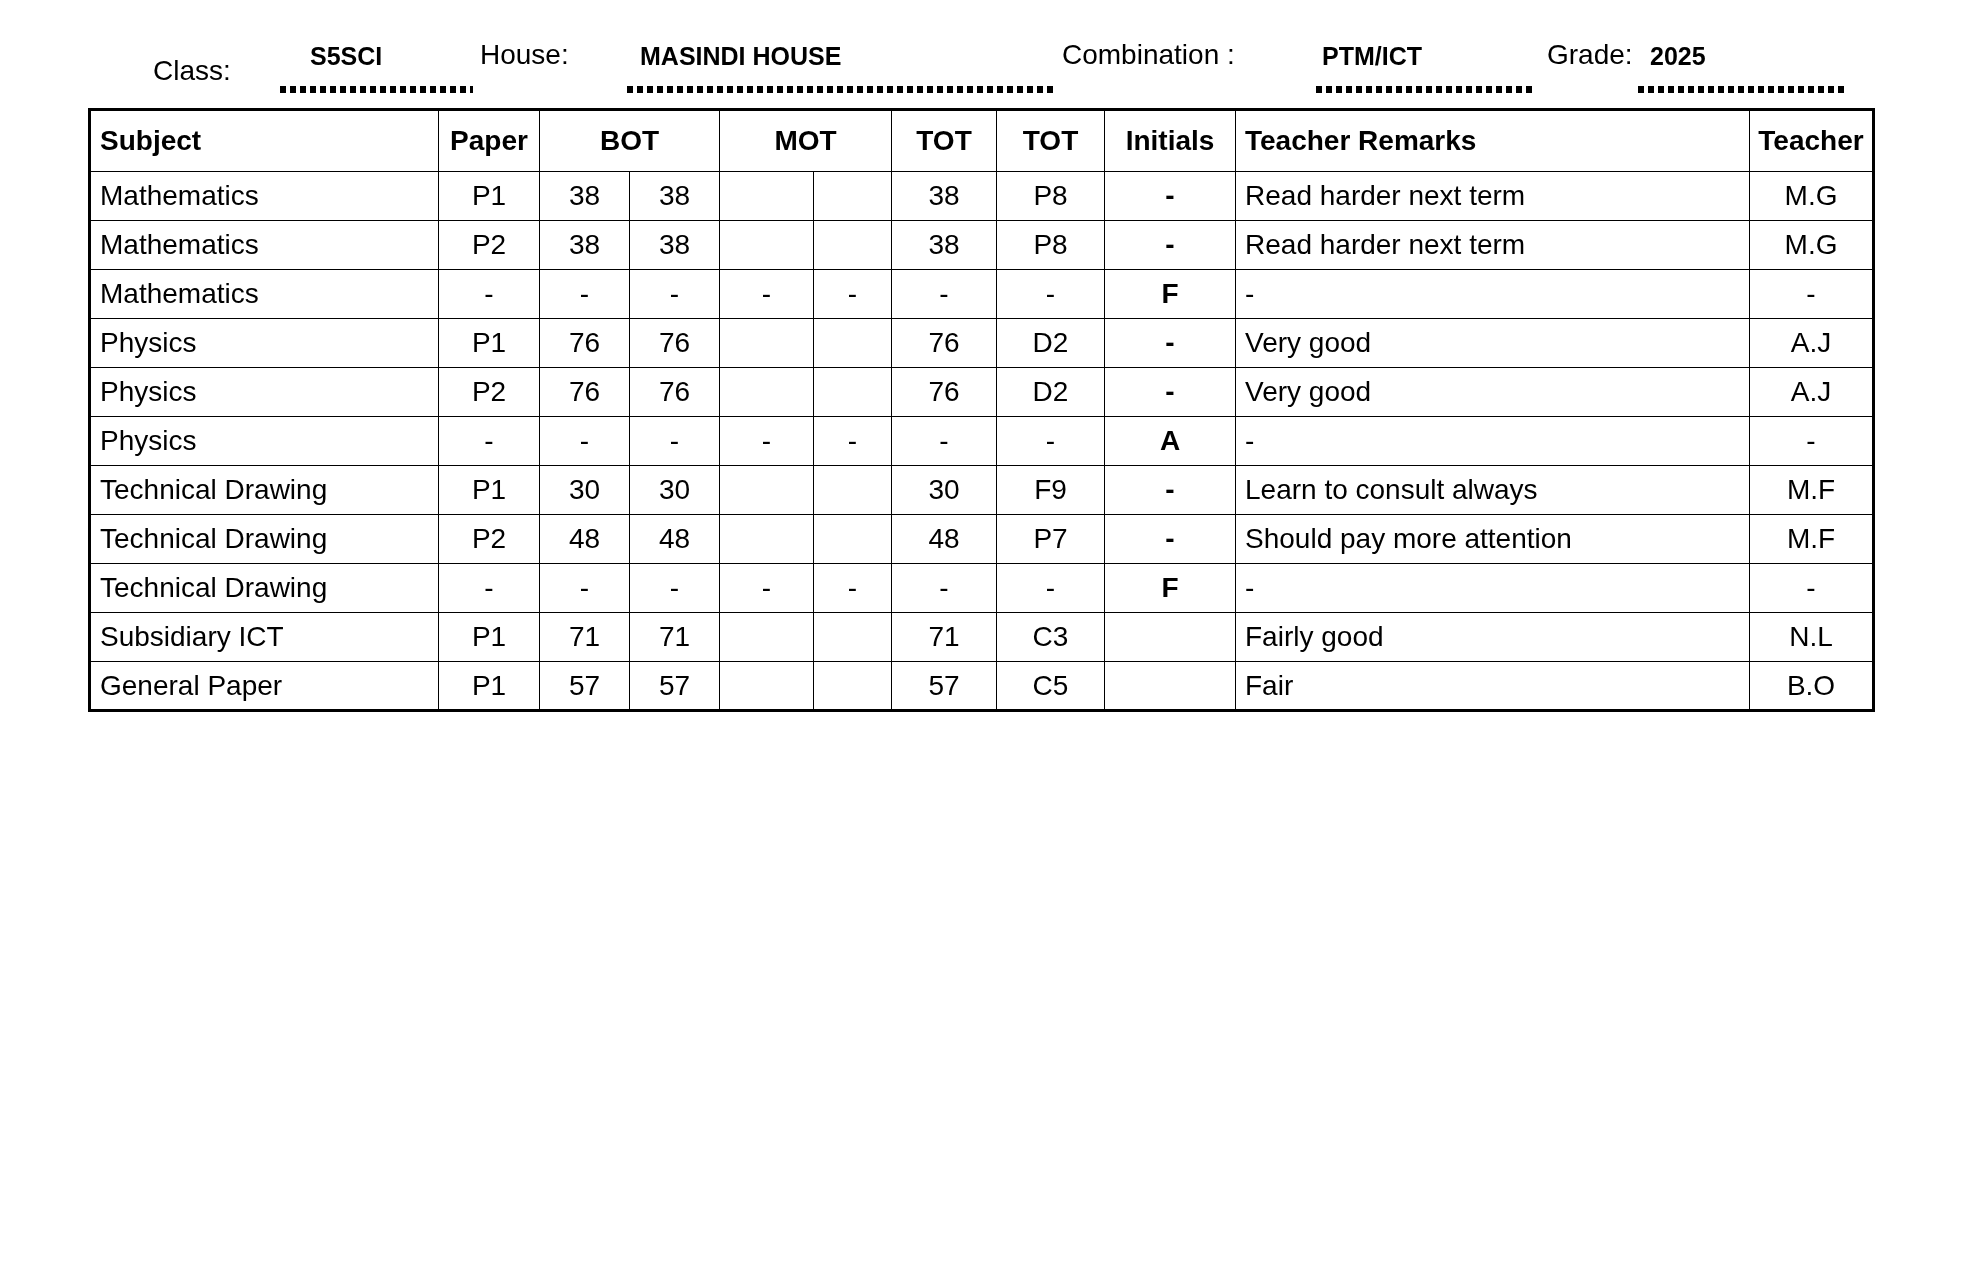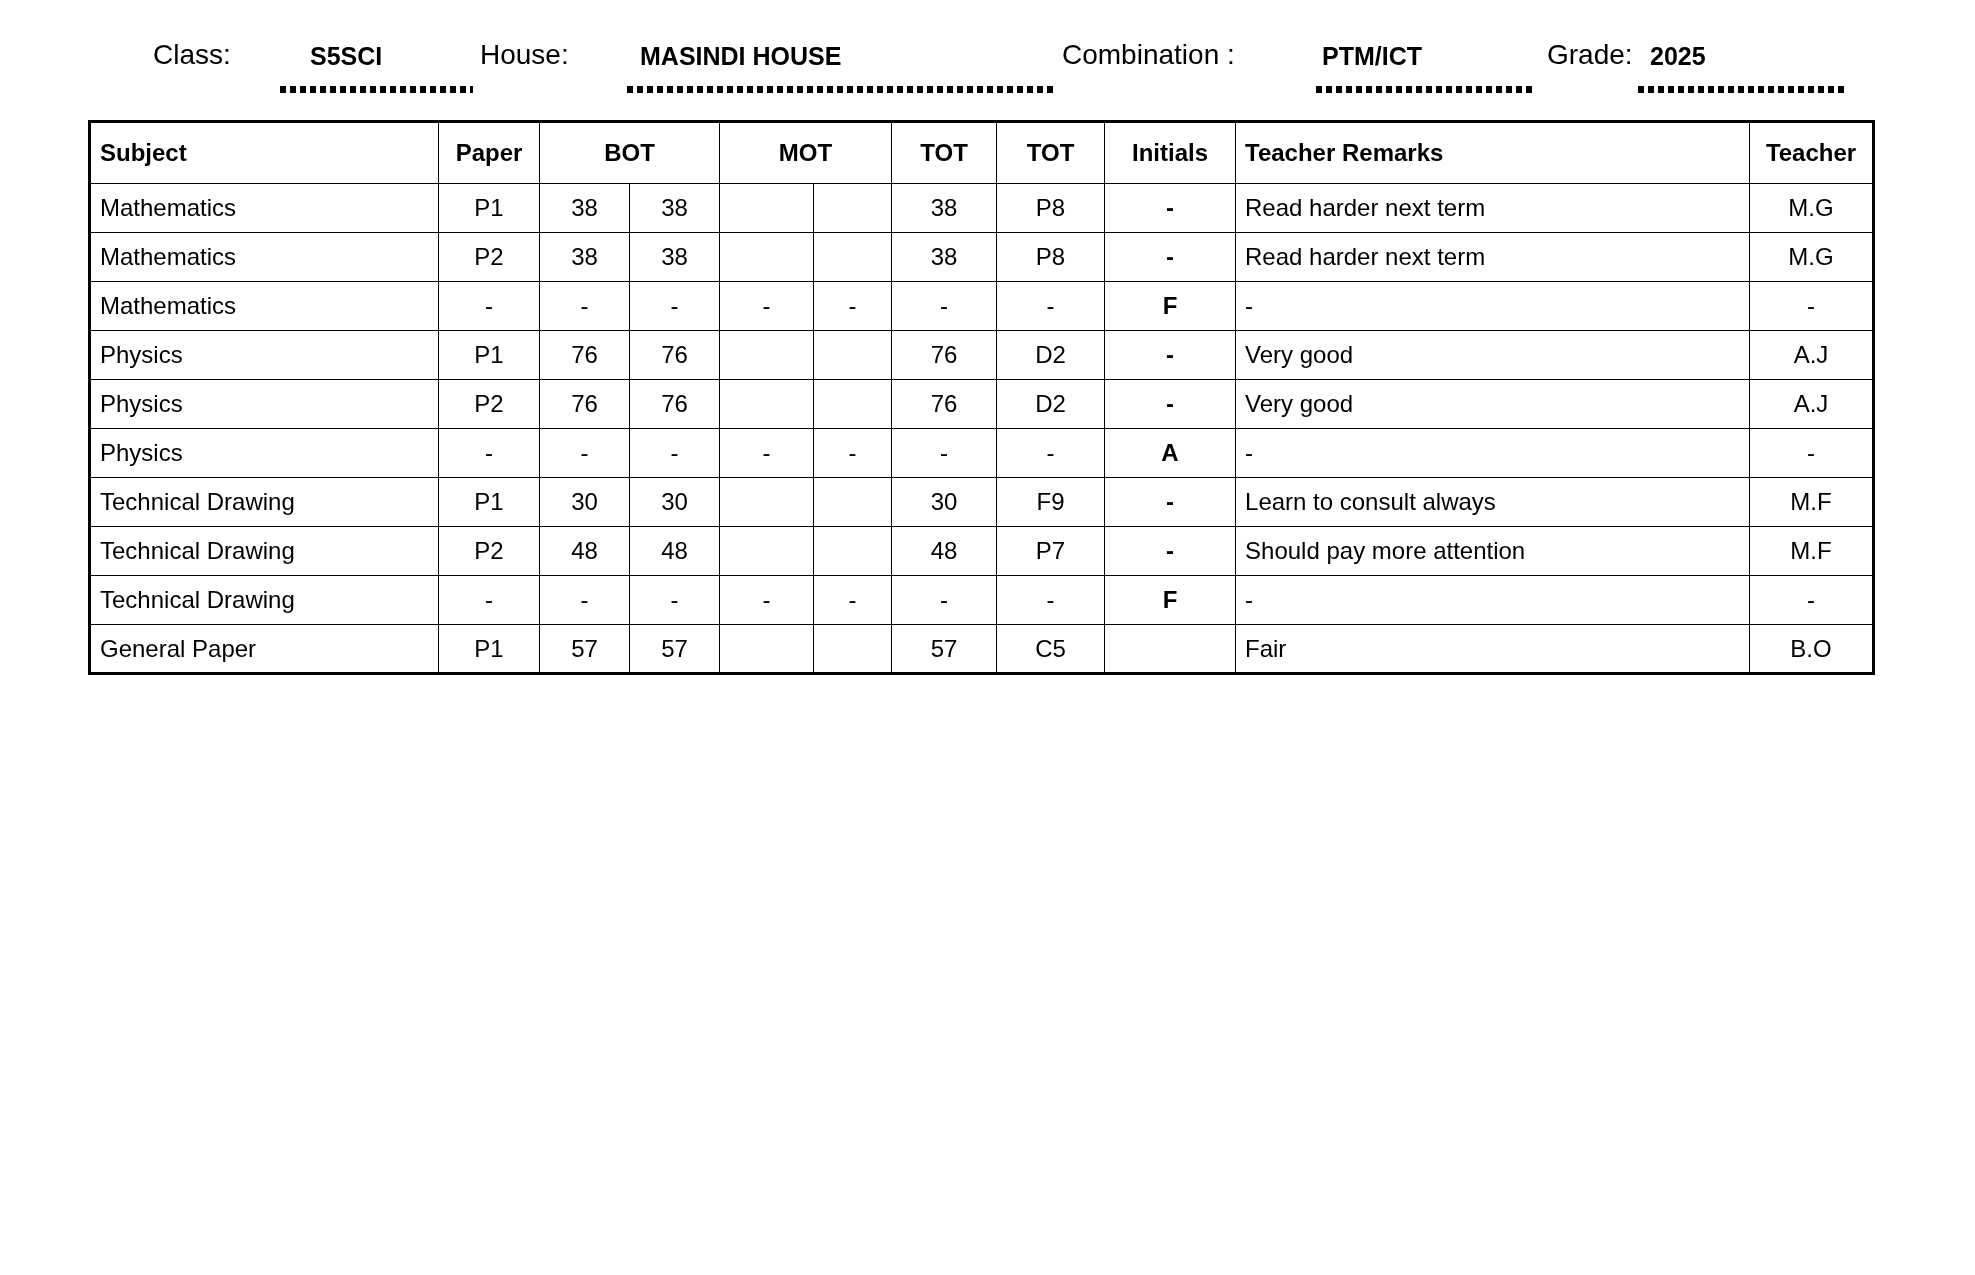--- a/index.html
+++ b/index.html
@@ -20,40 +20,40 @@
   }
   .f-value {
     position: absolute; top: 43px;
     font-size: 25px; font-weight: 700; line-height: 1.1;
     white-space: nowrap;
   }
   .dotline {
     position: absolute; top: 86px; height: 7px;
     background: repeating-linear-gradient(90deg, #000 0 6px, transparent 6px 10px);
   }
-  .lbl-class { left: 153px; }
+  .lbl-class { left: 153px; margin-top: 16px; }
   .val-class { left: 290px; margin-left: 20px; }
   .dot-class { left: 280px; width: 193px; }
   .lbl-house { left: 480px; }
   .val-house { left: 640px; }
   .dot-house { left: 627px; width: 428px; }
   .lbl-combination { left: 1062px; text-align: center; }
   .val-combination { left: 1322px; }
   .dot-combination { left: 1316px; width: 216px; }
   .lbl-year { left: 1547px; }
   .val-year { left: 1650px; }
   .dot-year { left: 1638px; width: 210px; }
 
   
   table.marks {
-    position: absolute; left: 88px; top: 120px;
+    position: absolute; left: 88px; top: 108px;
     border-collapse: collapse; table-layout: fixed;
     width: 1784px;
     border: 3px solid #000;
-    font-size: 24px;
+    font-size: 28px;
   }
   table.marks th, table.marks td {
     border: 1.5px solid #000;
     text-align: center; vertical-align: middle;
     padding: 0;
     overflow: hidden; white-space: nowrap;
   }
   table.marks th { font-weight: 700; }
   tr.hrow1 > * { height: 62px; }
   tr.hrow2 > * { height: 38px; }
@@ -234,20 +234,33 @@
         <td class="c-bot-pct">-</td>
         <td class="c-mot-mark">-</td>
         <td class="c-mot-blank">-</td>
         <td class="c-tot-pct">-</td>
         <td class="c-tot-grade">-</td>
         <td class="c-principle">F</td>
         <td class="c-remarks al">-</td>
         <td class="c-initials">-</td>
       </tr>
       <tr>
+        <td class="c-subject al">Subsidiary ICT</td>
+        <td class="c-code">P1</td>
+        <td class="c-bot-mark">71</td>
+        <td class="c-bot-pct">71</td>
+        <td class="c-mot-mark"></td>
+        <td class="c-mot-blank"></td>
+        <td class="c-tot-pct">71</td>
+        <td class="c-tot-grade">C3</td>
+        <td class="c-principle"></td>
+        <td class="c-remarks al">Fairly good</td>
+        <td class="c-initials">N.L</td>
+      </tr>
+      <tr>
         <td class="c-subject al">General Paper</td>
         <td class="c-code">P1</td>
         <td class="c-bot-mark">57</td>
         <td class="c-bot-pct">57</td>
         <td class="c-mot-mark"></td>
         <td class="c-mot-blank"></td>
         <td class="c-tot-pct">57</td>
         <td class="c-tot-grade">C5</td>
         <td class="c-principle"></td>
         <td class="c-remarks al">Fair</td>

